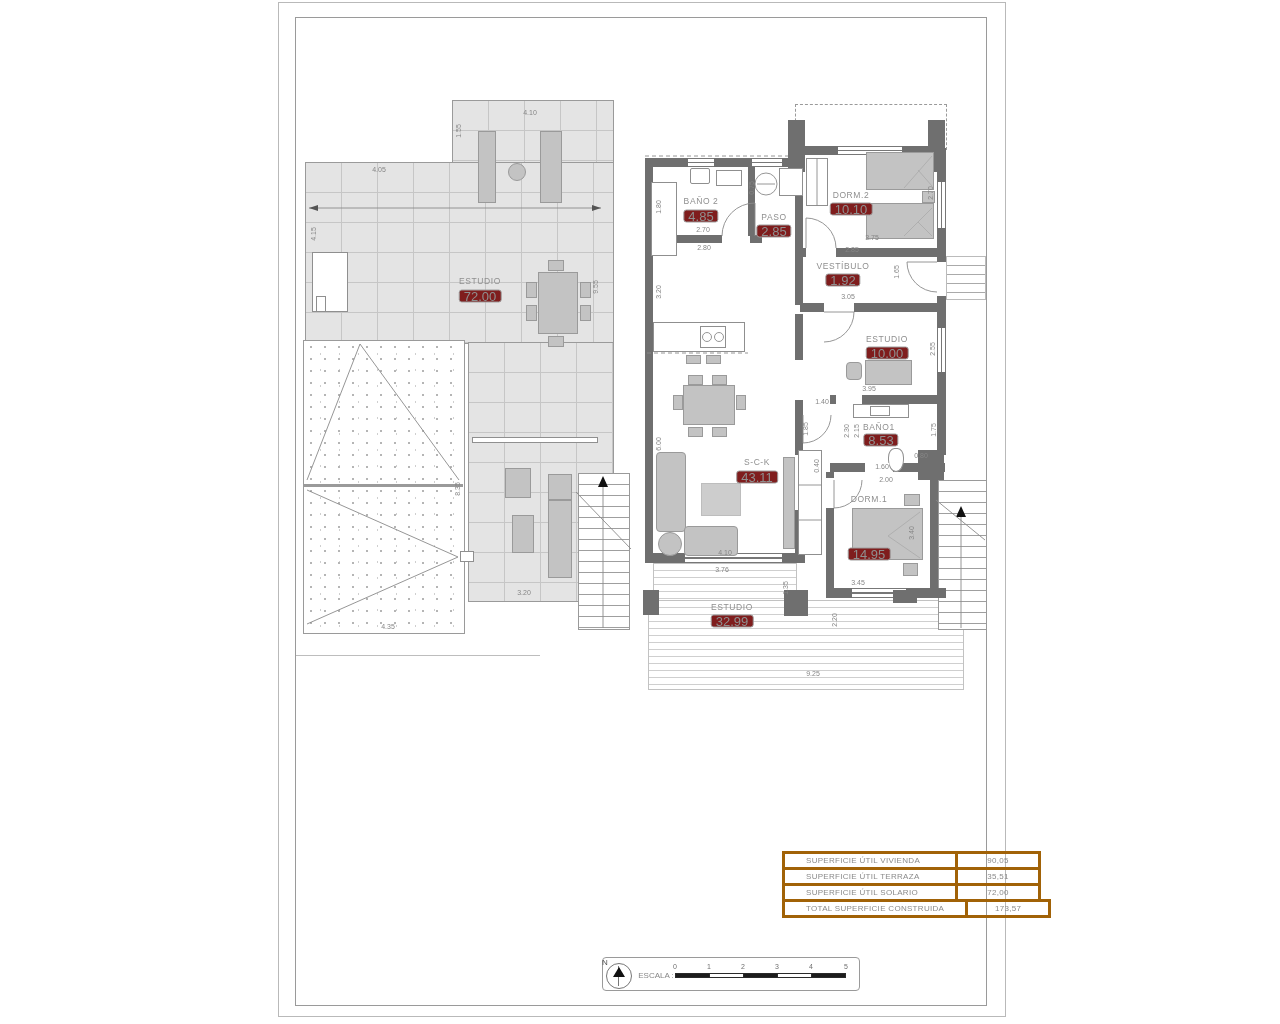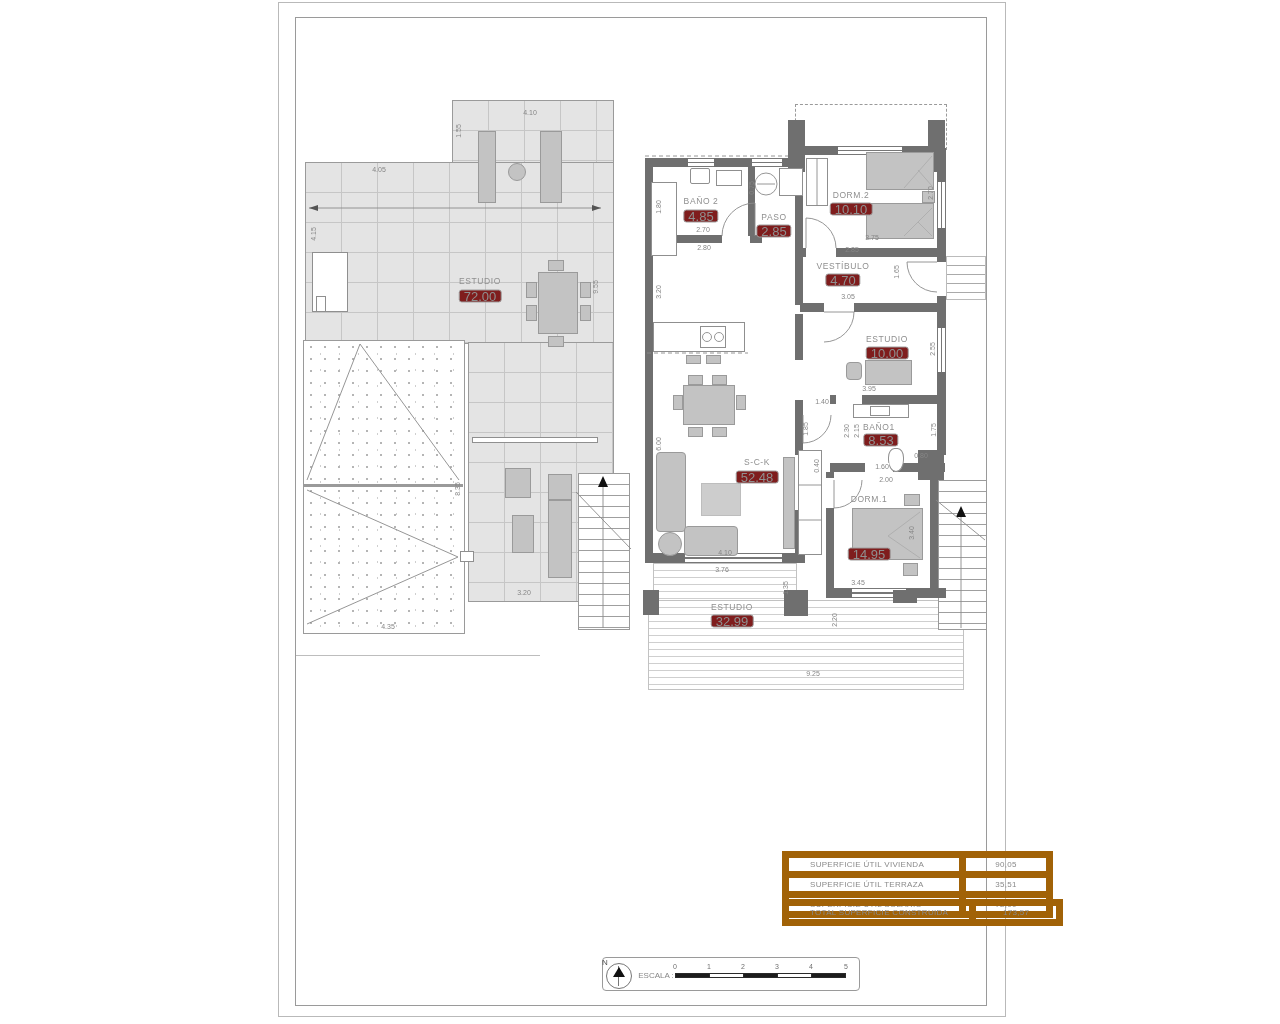--- a/index.html
+++ b/index.html
@@ -37,21 +37,21 @@
        transform:translate(-50%,-50%);}
   .dimv{position:absolute;font-size:7px;line-height:8px;color:#868686;white-space:nowrap;
        writing-mode:vertical-rl;transform:translate(-50%,-50%) rotate(180deg);}
   .room{position:absolute;font-size:8.5px;letter-spacing:.6px;color:#8f8f8f;white-space:nowrap;
        transform:translate(-50%,-50%);}
   .abox{position:absolute;font-size:13px;line-height:9px;color:#8f8f8f;background:#7f1d1d;
        border:1px solid #9f9f9f;border-radius:3px;padding:1px 4px;transform:translate(-50%,-50%);white-space:nowrap;}
   .line{position:absolute;background:#bdbdbd;}
   
   .stable{position:absolute;border-collapse:collapse;font-size:8px;color:#8a8a8a;letter-spacing:.3px;}
-  .stable td{border:7px solid #a16207;height:13px;padding:0 21px;white-space:nowrap;margin-top:12px;}
+  .stable td{border:3px solid #a16207;height:13px;padding:0 21px;white-space:nowrap;margin-top:12px;}
   .stable td.val{width:38px;text-align:center;}
   .stable td.lab{width:128px;}
   
   .scalebox{position:absolute;border:1px solid #9a9a9a;border-radius:4px;background:#fff;}
   .seg{position:absolute;height:5px;border:1px solid #2a2a2a;box-sizing:border-box;}
   .seg.b{background:#1c1c1c;} .seg.w{background:#fff;}
   .tick{position:absolute;font-size:7px;color:#6f6f6f;transform:translate(-50%,0);}
   .north{position:absolute;width:24px;height:24px;border:1px solid #777;border-radius:50%;background:#fff;}
   .north .pin{position:absolute;left:11px;top:2px;width:1px;height:20px;background:#777;}
   .north .tri{position:absolute;left:6px;top:3px;width:0;height:0;border-left:6px solid transparent;
@@ -193,27 +193,27 @@
     <div class="furn" style="left:673px;top:395px;width:10px;height:15px;"></div>
     <div class="furn" style="left:736px;top:395px;width:10px;height:15px;"></div>
 
     <div class="room" style="left:701px;top:201px;">BAÑO 2</div>
     <div class="abox" style="left:701px;top:216px;">4.85</div>
     <div class="room" style="left:774px;top:217px;">PASO</div>
     <div class="abox" style="left:774px;top:231px;">2.85</div>
     <div class="room" style="left:851px;top:195px;">DORM.2</div>
     <div class="abox" style="left:851px;top:209px;">10.10</div>
     <div class="room" style="left:843px;top:266px;">VESTÍBULO</div>
-    <div class="abox" style="left:843px;top:280px;">4.70</div>
+    <div class="abox" style="left:843px;top:280px;">1.92</div>
     <div class="room" style="left:887px;top:339px;">ESTUDIO</div>
     <div class="abox" style="left:887px;top:353px;">10.00</div>
     <div class="room" style="left:879px;top:427px;">BAÑO1</div>
     <div class="abox" style="left:881px;top:440px;">8.53</div>
     <div class="room" style="left:757px;top:462px;">S-C-K</div>
-    <div class="abox" style="left:757px;top:477px;">52.48</div>
+    <div class="abox" style="left:757px;top:477px;">43.11</div>
     <div class="room" style="left:869px;top:499px;">DORM.1</div>
     <div class="abox" style="left:869px;top:554px;">14.95</div>
     <div class="room" style="left:732px;top:607px;">ESTUDIO</div>
     <div class="abox" style="left:732px;top:621px;">32.99</div>
 
     <div class="dimv" style="left:659px;top:207px;">1.80</div>
     <div class="dim" style="left:703px;top:230px;">2.70</div>
     <div class="dim" style="left:704px;top:248px;">2.80</div>
     <div class="dimv" style="left:752px;top:188px;">0.75</div>
     <div class="dimv" style="left:931px;top:193px;">2.70</div>

